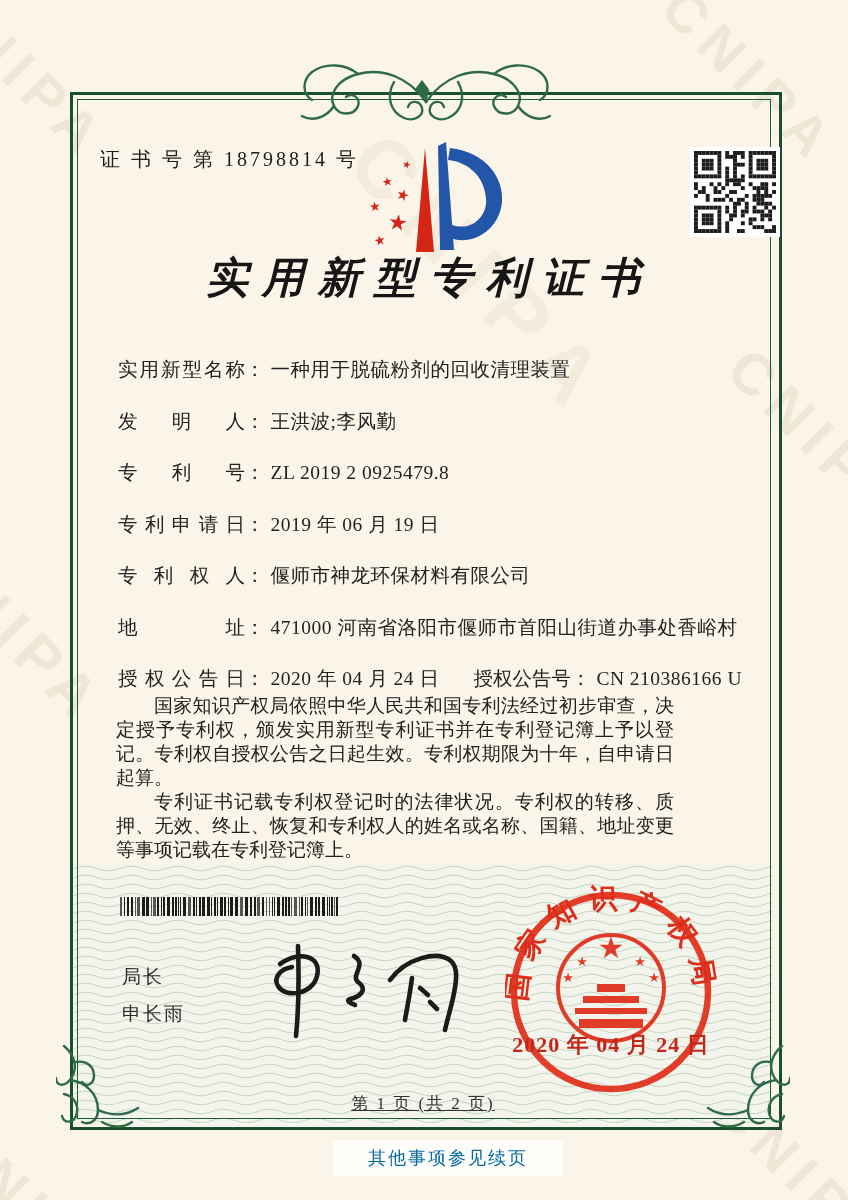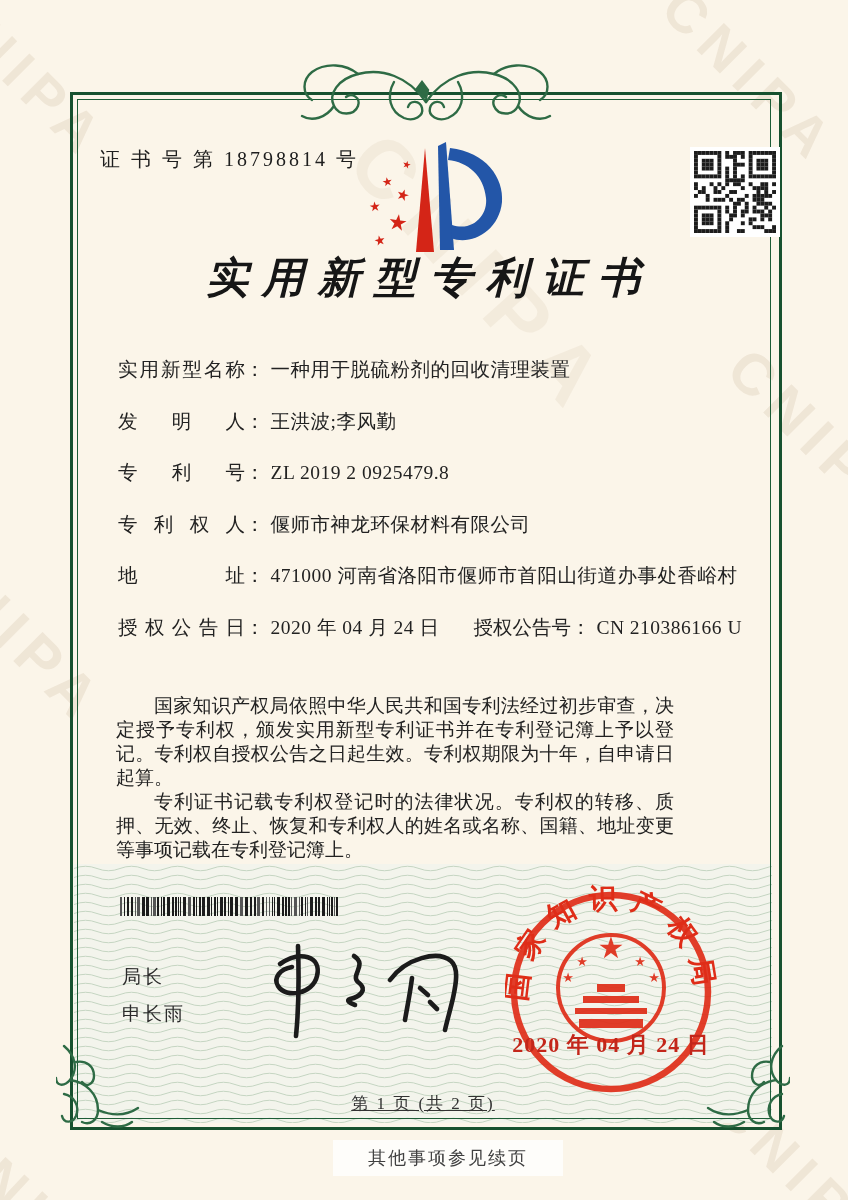--- a/index.html
+++ b/index.html
@@ -45,21 +45,21 @@
   .sig-title{left:122px;top:964px;font-size:19px;font-family:Liberation Mono, monospace;color:#2a2a2a;letter-spacing:2px;}
   .sig-name{left:122px;top:1001px;font-size:19px;font-family:"Liberation Sans","DejaVu Sans",sans-serif;color:#2a2a2a;letter-spacing:2px;}
   .sig-svg{left:242px;top:936px;}
   
   .seal{left:505px;top:882px;width:212px;height:212px;}
   .seal-date{position:absolute;left:0;top:148px;width:100%;text-align:center;
              font-size:22px;color:#c3261a;letter-spacing:1px;font-weight:bold;}
   
   .page-footer{left:70px;top:1092px;width:706px;text-align:center;font-size:17px;color:#333;letter-spacing:2px;text-decoration:underline;}
   .note-box{left:333px;top:1140px;width:230px;height:36px;background:#fefdfa;
-            display:flex;align-items:center;justify-content:center;font-size:18px;letter-spacing:2px;color:#404040;}
+            display:flex;align-items:center;justify-content:center;font-size:18px;letter-spacing:2px;color:#0369a1;}
   svg{display:block;}
 </style>
 </head>
 <body>
 
 <div class="wm" style="left:-35px;top:-30px;font-size:56px;transform:rotate(45deg);">CNIPA</div>
 <div class="wm" style="left:695px;top:-25px;font-size:56px;transform:rotate(45deg);">CNIPA</div>
 <div class="wm" style="left:400px;top:115px;font-size:82px;letter-spacing:20px;color:rgba(197,169,140,.13);transform:rotate(48deg);">CNIPA</div>
 <div class="wm" style="left:-45px;top:525px;font-size:60px;transform:rotate(45deg);">CNIPA</div>
 <div class="wm" style="left:762px;top:335px;font-size:58px;transform:rotate(45deg);">CNIPA</div>
@@ -357,20 +357,23 @@
   <div class="row">
     <span class="flabel">实用新型名称</span><span class="fcolon">：</span><span class="fvalue">一种用于脱硫粉剂的回收清理装置</span>
   </div>
   <div class="row">
     <span class="flabel">发明人</span><span class="fcolon">：</span><span class="fvalue">王洪波;李风勤</span>
   </div>
   <div class="row">
     <span class="flabel">专利号</span><span class="fcolon">：</span><span class="fvalue">ZL 2019 2 0925479.8</span>
   </div>
   <div class="row">
+    <span class="flabel">专利申请日</span><span class="fcolon">：</span><span class="fvalue">2019 年 06 月 19 日</span>
+  </div>
+  <div class="row">
     <span class="flabel">专利权人</span><span class="fcolon">：</span><span class="fvalue">偃师市神龙环保材料有限公司</span>
   </div>
   <div class="row">
     <span class="flabel">地址</span><span class="fcolon">：</span><span class="fvalue">471000 河南省洛阳市偃师市首阳山街道办事处香峪村</span>
   </div>
   <div class="row">
     <span class="flabel">授权公告日</span><span class="fcolon">：</span><span class="fvalue">2020 年 04 月 24 日</span><span class="pair2">授权公告号</span><span class="fcolon">：</span><span class="fvalue">CN 210386166 U</span>
   </div>
 </div>
 

